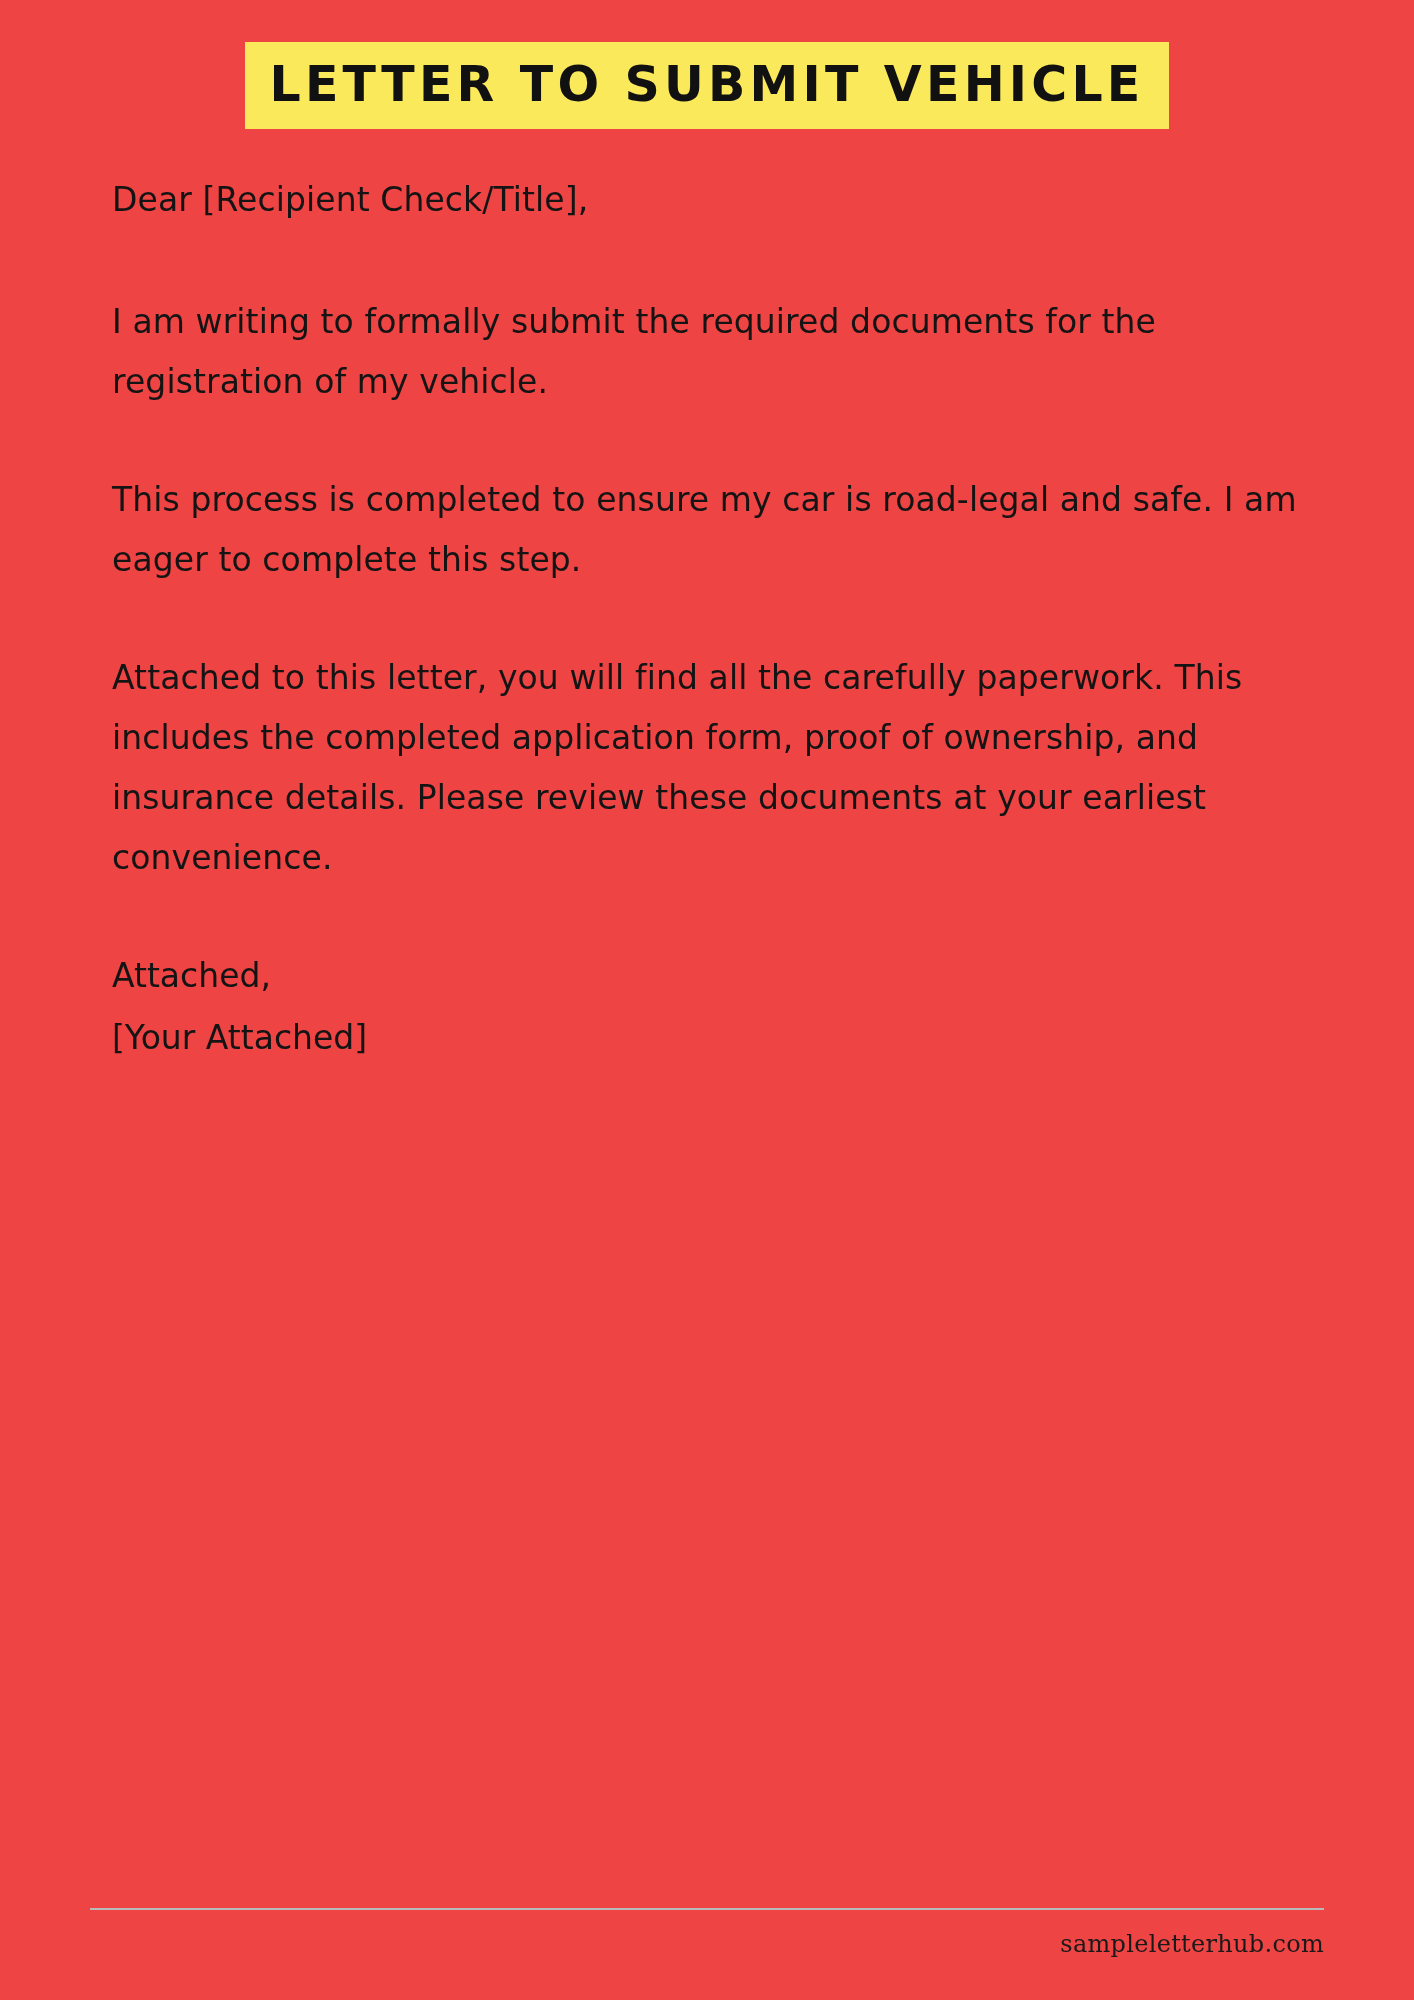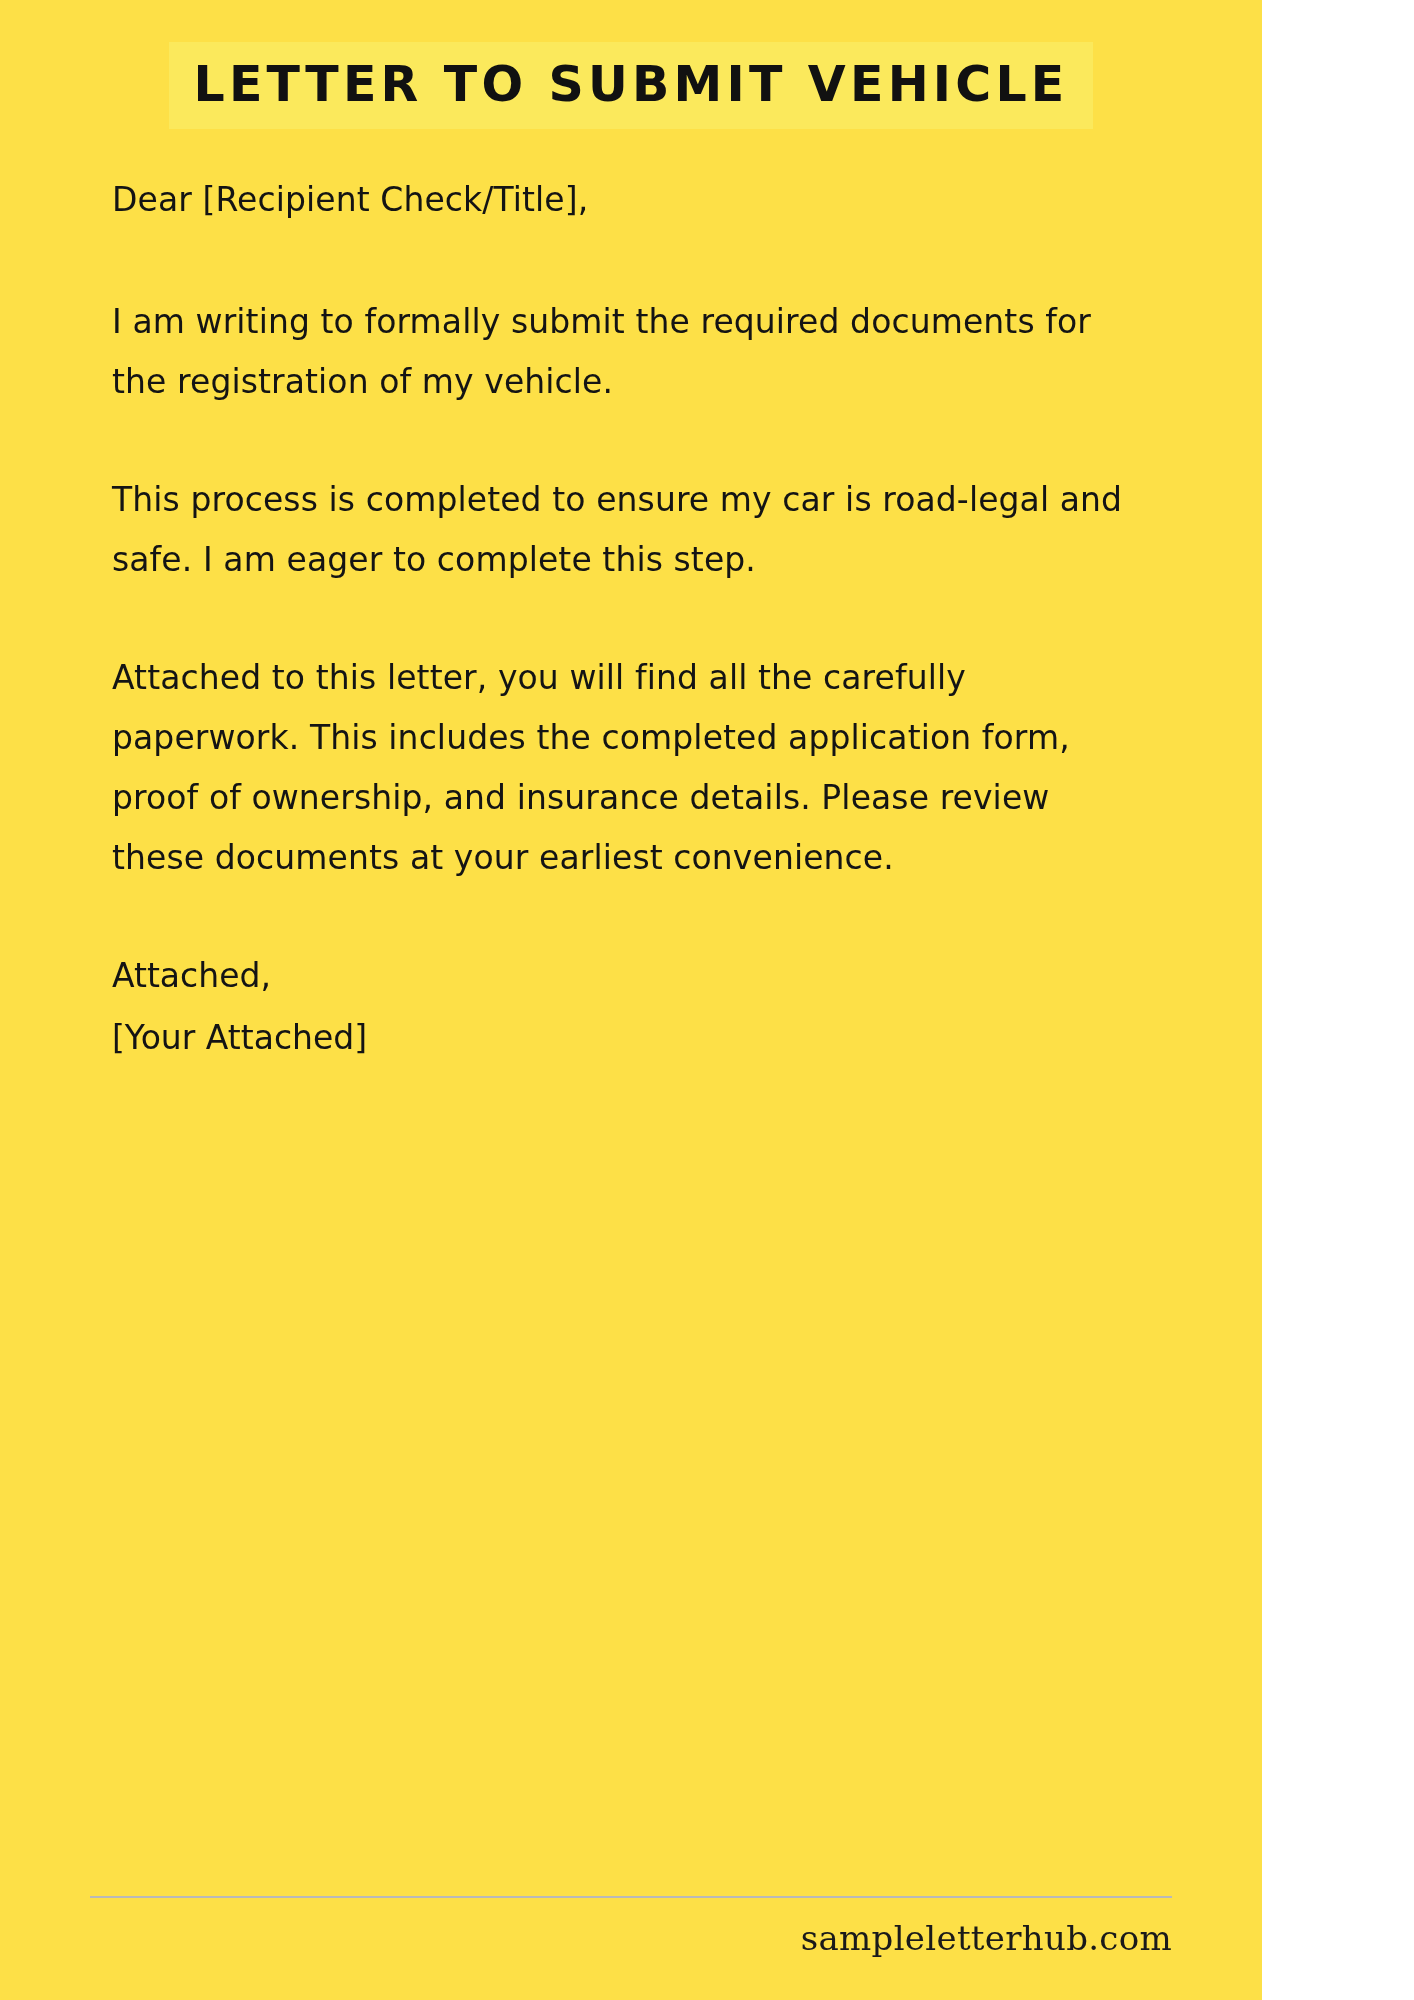--- a/index.html
+++ b/index.html
@@ -10,23 +10,23 @@
   body {
     width: 1414px;
     height: 2000px;
     font-family: "DejaVu Sans", sans-serif;
     -webkit-font-smoothing: antialiased;
   }
 
   .page {
     position: relative;
     box-sizing: border-box;
-    width: 1262px;
+    width: 1414px;
     height: 2000px;
-    background: #fde047;
+    background: #ef4444;
     padding: 0;
     overflow: hidden;
   }
 
   
   .title-wrap {
     padding-top: 46px;
     padding-left: 110px;
     padding-right: 110px;
   }
@@ -87,21 +87,21 @@
   }
   .footer-rule {
     height: 2px;
     background: #b9b9b9;
     width: 100%;
   }
   .footer-site {
     margin-top: 20px;
     text-align: right;
     font-family: "DejaVu Serif", serif;
-    font-size: 34px;
+    font-size: 24px;
     color: #1a1a1a;
     letter-spacing: 0.3px;
   }
 </style>
 </head>
 <body>
 
 <div class="page">
 
   <div class="title-wrap">

